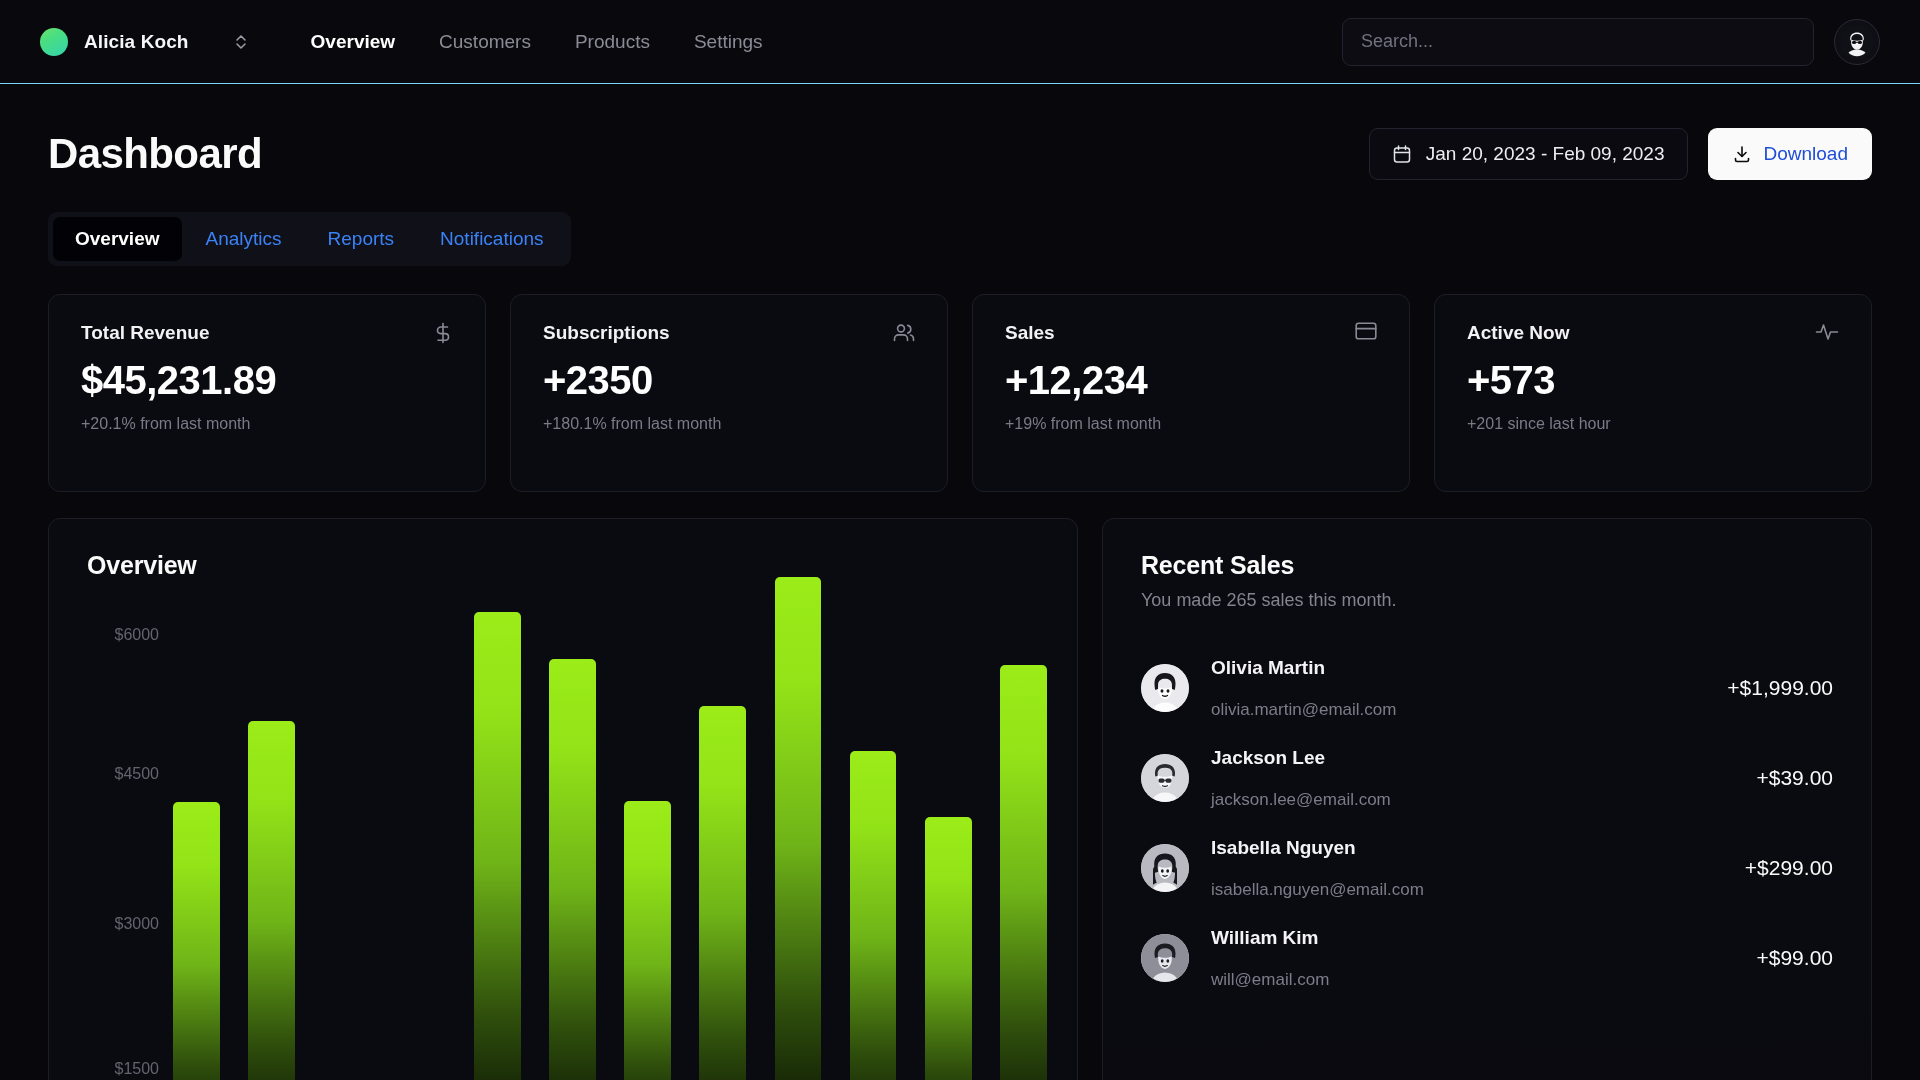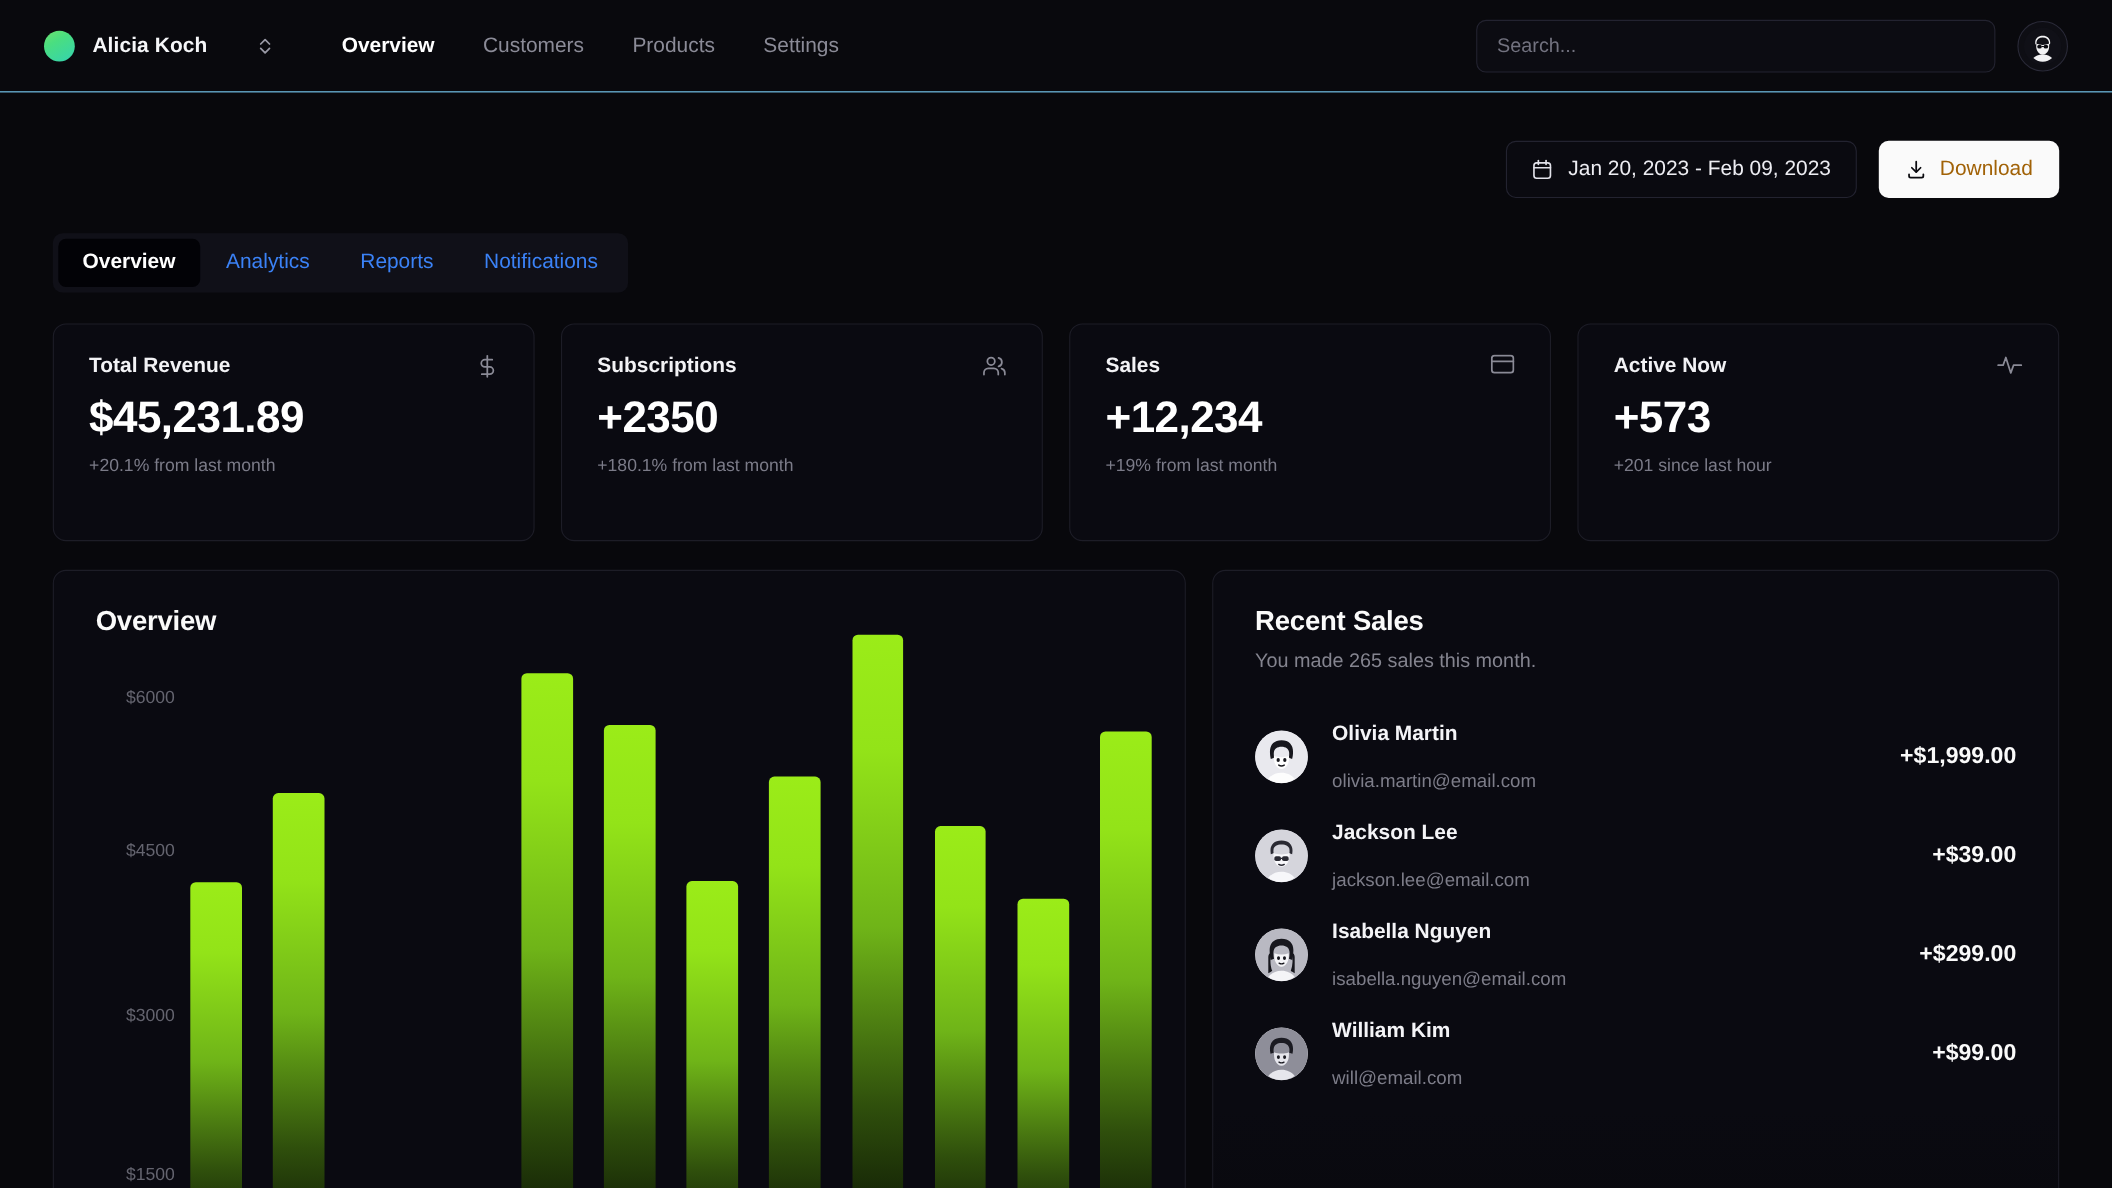--- a/index.html
+++ b/index.html
@@ -73,21 +73,21 @@
   .head-actions { margin-left: auto; display: flex; align-items: center; gap: 20px; }
   .date-btn {
     height: 52px; border: 1px solid #232330; border-radius: 9px;
     background: #0a0a10;
     display: flex; align-items: center; gap: 14px;
     padding: 12px 22px; cursor: pointer;
     color: #ededf2; font-size: 19px;
   }
   .download-btn {
     height: 52px; border-radius: 9px;
-    background: #fafafa; color: #a16207;
+    background: #fafafa; color: #1d4ed8;
     display: flex; align-items: center; gap: 12px;
     padding: 0 24px; cursor: pointer;
     font-size: 19px; font-weight: 500;
   }
 
   
   .tabs {
     margin: 32px 48px 0 48px;
     background: #101018;
     border-radius: 9px;
@@ -175,21 +175,21 @@
   }
   .sale-avatar {
     width: 48px; height: 48px; border-radius: 50%;
     background: #d8d8de; flex: none;
     overflow: hidden; display: flex; align-items: center; justify-content: center;
   }
   .sale-info { margin-left: 22px; min-width: 0; }
   .sale-name { font-size: 19px; font-weight: 600; color: #f4f4f7; white-space: nowrap; }
   .sale-email { font-size: 17px; color: #7d7d89; margin-top: 21px; white-space: nowrap; }
   .sale-amount {
-    margin-left: auto; font-size: 21px; font-weight: 700; color: #fafafa; white-space: nowrap;
+    margin-left: auto; font-size: 21px; font-weight: 400; color: #fafafa; white-space: nowrap;
   }
   .fade-mask {
     position: absolute; left: 0; right: 0; bottom: 0; height: 150px;
     background: linear-gradient(to bottom, rgba(10,10,17,0) 0%, rgba(9,9,14,.72) 52%, rgba(8,8,12,.97) 100%);
     pointer-events: none;
   }
 </style>
 </head>
 <body>
 
@@ -232,20 +232,21 @@
           <ellipse cx="19.9" cy="17.4" rx="2.1" ry="1.7"></ellipse>
           <rect x="15.9" y="16.8" width="2.2" height="1"></rect>
         </g>
       </svg>
     </div>
   </div>
 </div>
 
 
 <div class="page-head">
+  <div class="page-title">Dashboard</div>
   <div class="head-actions">
     <div class="date-btn">
       <span style="display:flex">
         <svg width="20" height="21" viewBox="0 0 20 21" fill="none" stroke="#e2e2ea" stroke-width="1.5" stroke-linecap="round" stroke-linejoin="round">
           <rect x="2.5" y="4" width="15" height="14" rx="2.5"></rect>
           <line x1="2.5" y1="8.5" x2="17.5" y2="8.5"></line>
           <line x1="6.5" y1="2" x2="6.5" y2="5.5"></line>
           <line x1="13.5" y1="2" x2="13.5" y2="5.5"></line>
         </svg>
       </span>

